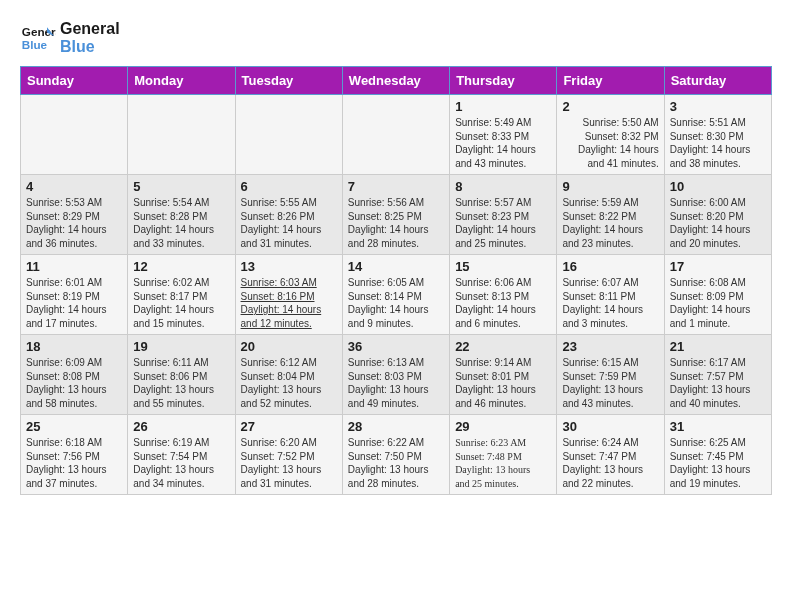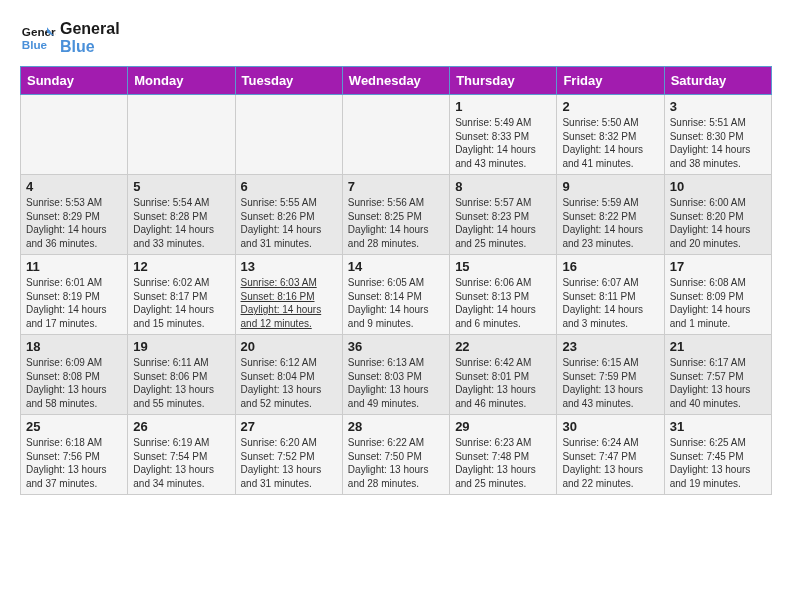--- a/index.html
+++ b/index.html
@@ -117,21 +117,21 @@
         <td class="empty-cell"></td>
         <td>
           <div class="day-number">1</div>
           <div class="day-info" style="white-space: pre-line;">Sunrise: 5:49 AM
 Sunset: 8:33 PM
 Daylight: 14 hours
 and 43 minutes.</div>
         </td>
         <td>
           <div class="day-number">2</div>
-          <div class="day-info" style="white-space: pre-line;">Sunrise: 5:50 AM
+          <div class="day-info" style="white-space: pre-line; text-align: right;">Sunrise: 5:50 AM
 Sunset: 8:32 PM
 Daylight: 14 hours
 and 41 minutes.</div>
         </td>
         <td>
           <div class="day-number">3</div>
           <div class="day-info" style="white-space: pre-line;">Sunrise: 5:51 AM
 Sunset: 8:30 PM
 Daylight: 14 hours
 and 38 minutes.</div>
@@ -263,21 +263,21 @@
         </td>
         <td>
           <div class="day-number">36</div>
           <div class="day-info" style="white-space: pre-line;">Sunrise: 6:13 AM
 Sunset: 8:03 PM
 Daylight: 13 hours
 and 49 minutes.</div>
         </td>
         <td>
           <div class="day-number">22</div>
-          <div class="day-info" style="white-space: pre-line;">Sunrise: 6:42 AM
+          <div class="day-info" style="white-space: pre-line;">Sunrise: 9:14 AM
 Sunset: 8:01 PM
 Daylight: 13 hours
 and 46 minutes.</div>
         </td>
         <td>
           <div class="day-number">23</div>
           <div class="day-info" style="white-space: pre-line;">Sunrise: 6:15 AM
 Sunset: 7:59 PM
 Daylight: 13 hours
 and 43 minutes.</div>
@@ -314,21 +314,21 @@
         </td>
         <td>
           <div class="day-number">28</div>
           <div class="day-info" style="white-space: pre-line;">Sunrise: 6:22 AM
 Sunset: 7:50 PM
 Daylight: 13 hours
 and 28 minutes.</div>
         </td>
         <td>
           <div class="day-number">29</div>
-          <div class="day-info" style="white-space: pre-line;">Sunrise: 6:23 AM
+          <div class="day-info" style="white-space: pre-line; font-family: Liberation Serif, serif;">Sunrise: 6:23 AM
 Sunset: 7:48 PM
 Daylight: 13 hours
 and 25 minutes.</div>
         </td>
         <td>
           <div class="day-number">30</div>
           <div class="day-info" style="white-space: pre-line;">Sunrise: 6:24 AM
 Sunset: 7:47 PM
 Daylight: 13 hours
 and 22 minutes.</div>

